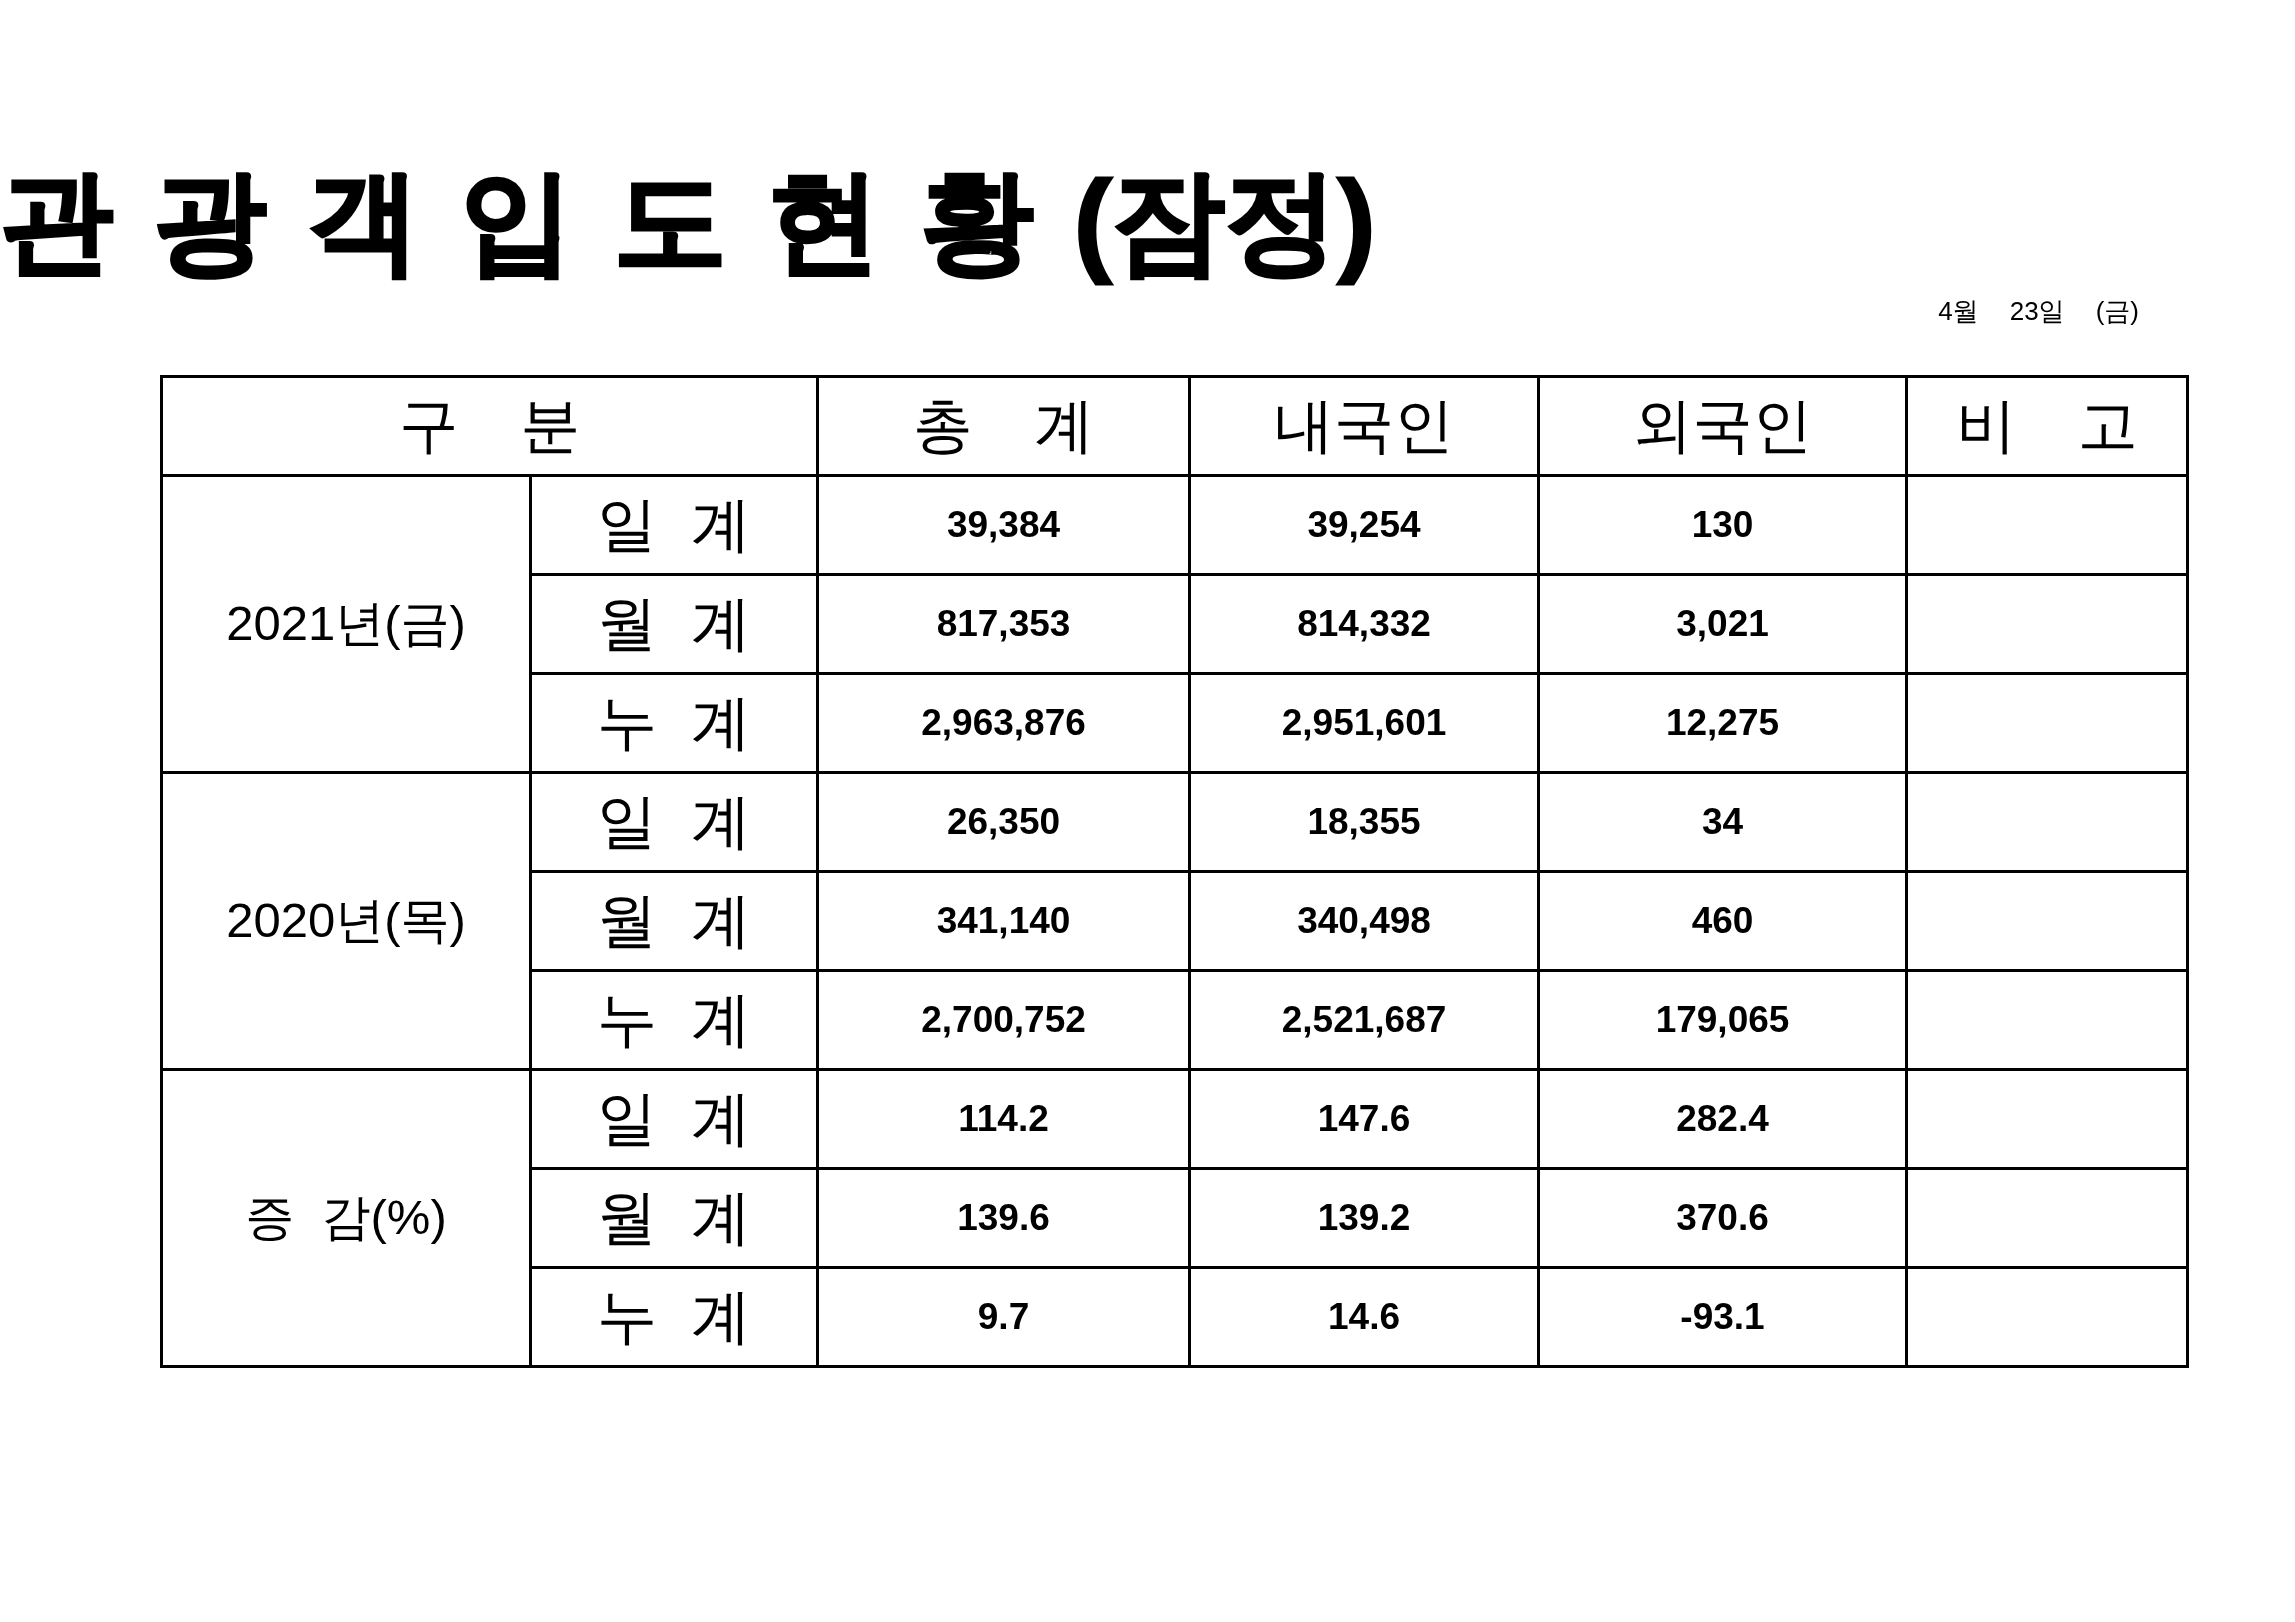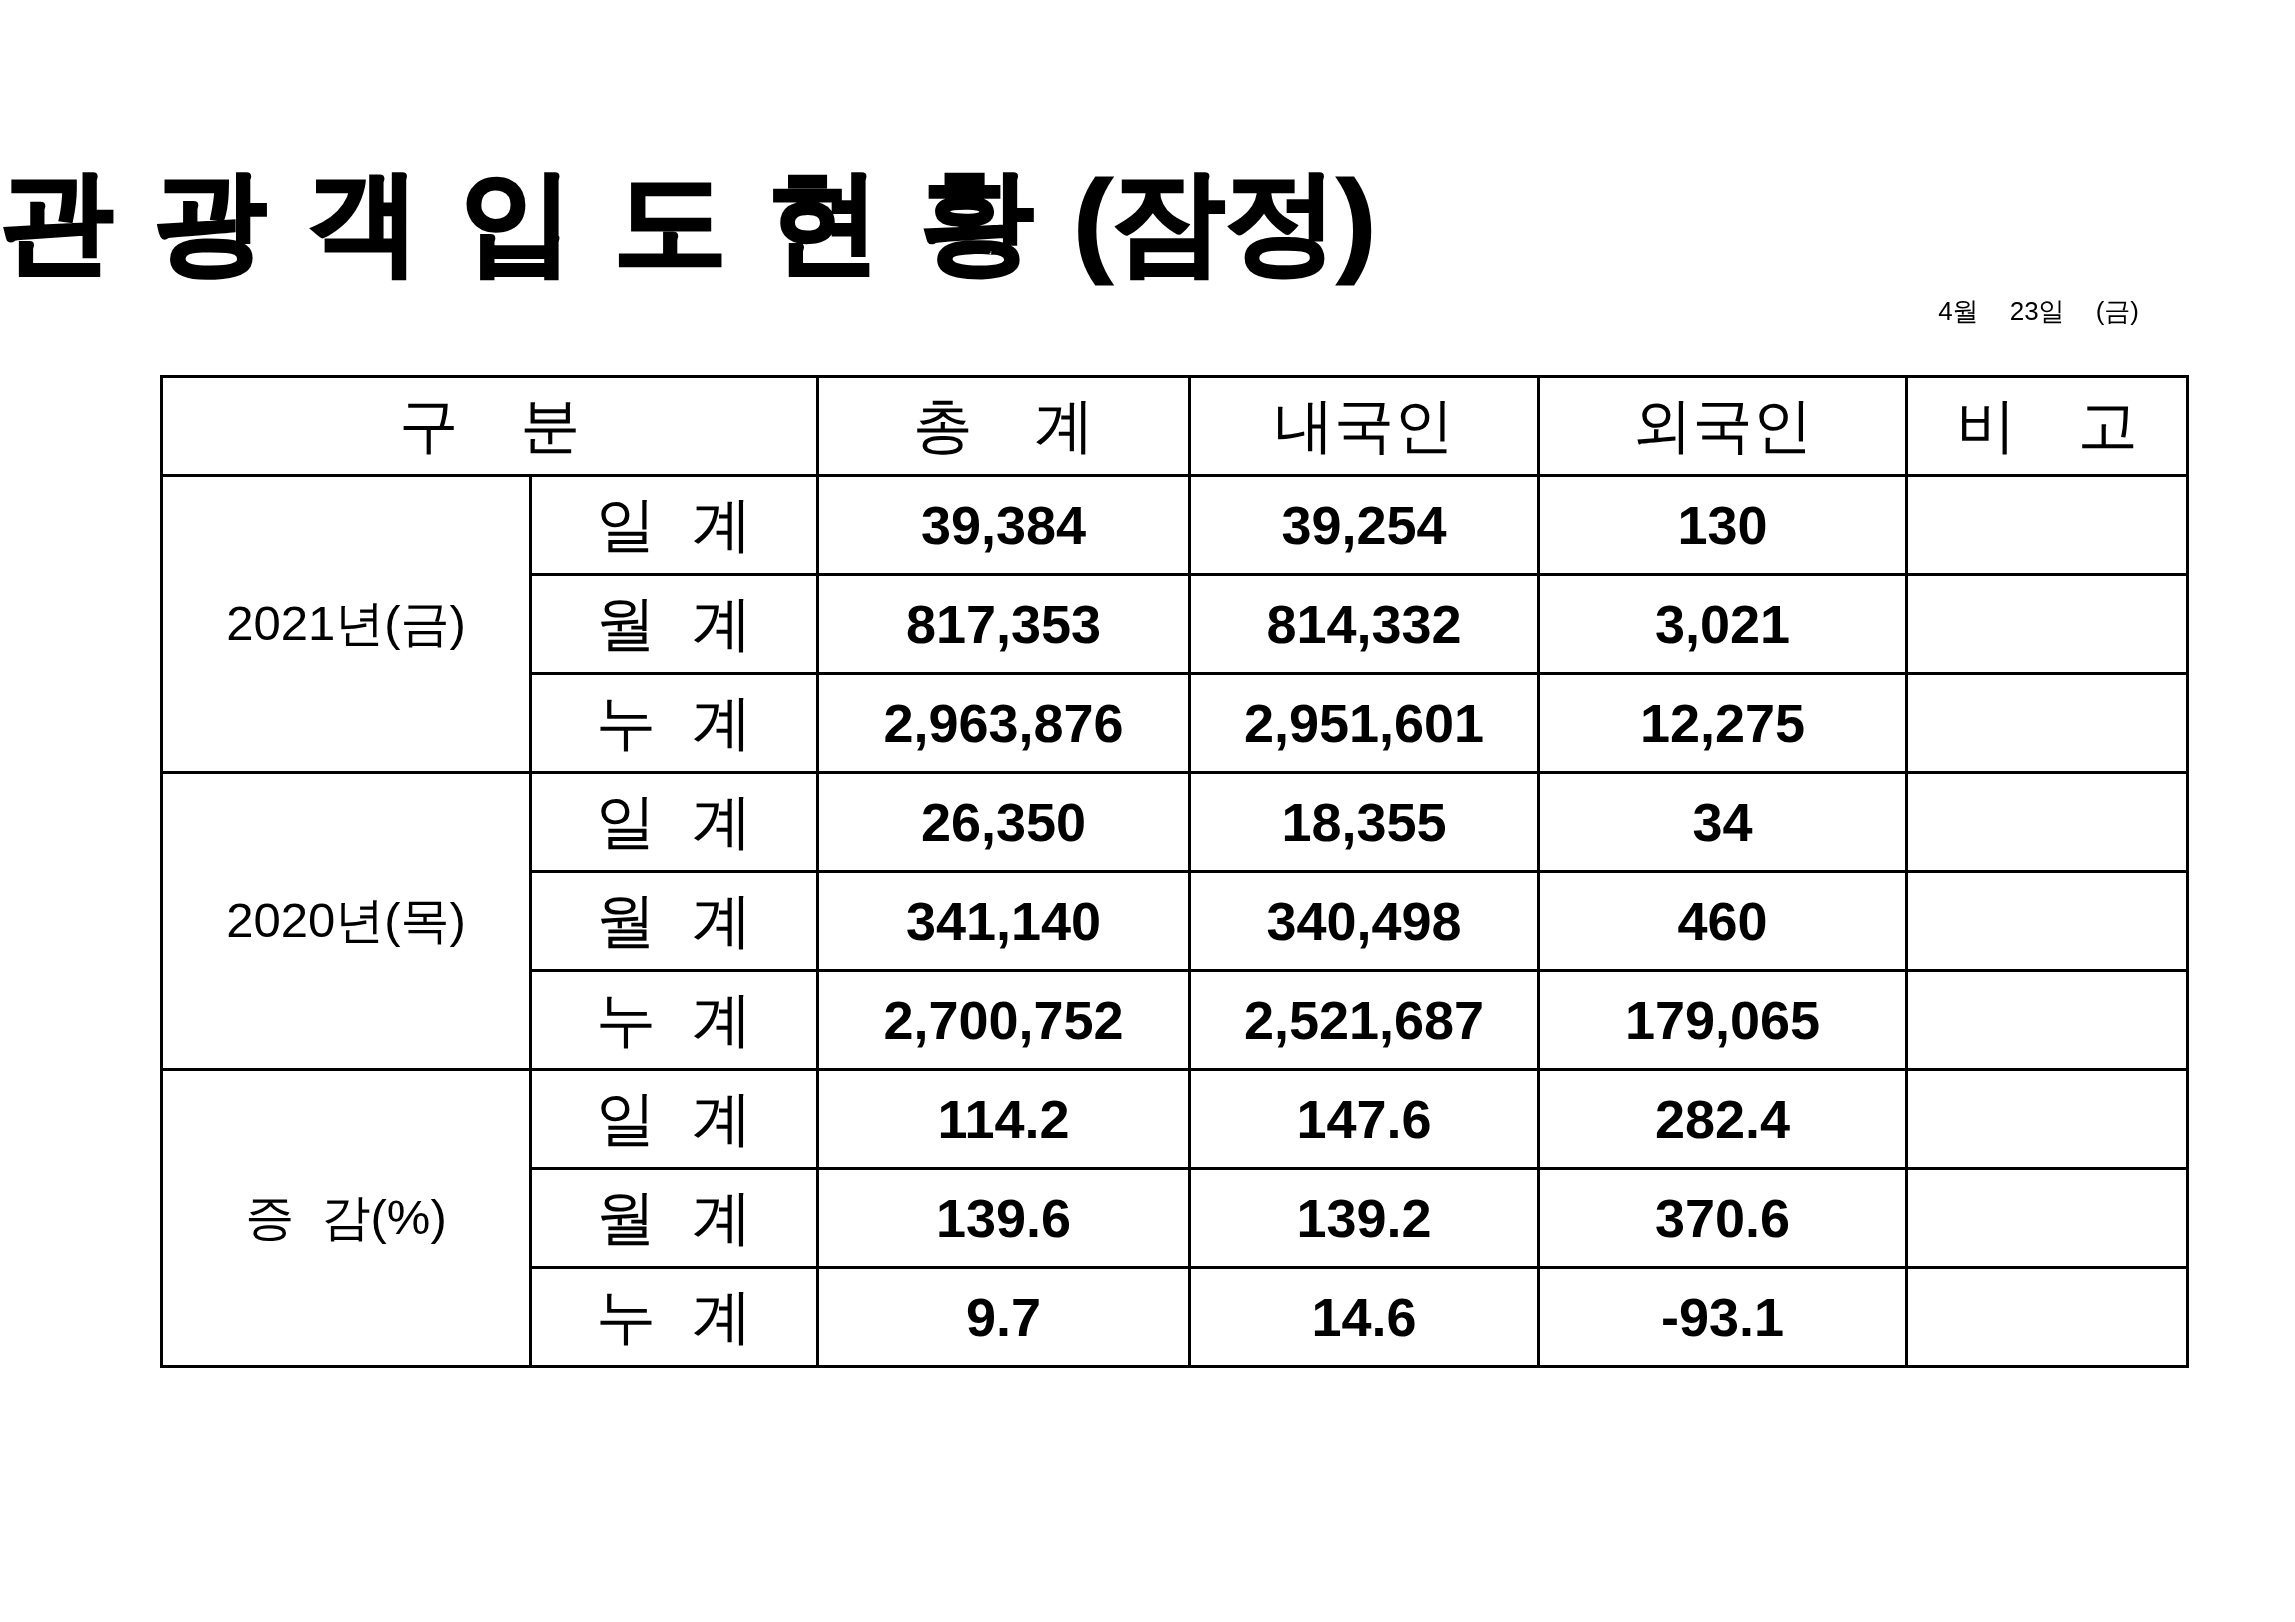--- a/index.html
+++ b/index.html
@@ -71,23 +71,24 @@
   .hdr {
     word-spacing: 0.75em;
     margin-top: 17px;
   }
   .group {
     font-size: 49px;
     word-spacing: 0.28em;
   }
   .sub {
     word-spacing: 0.32em;
+    font-family: Liberation Serif, serif;
   }
   .num {
-    font-size: 54px;
+    font-size: 37px;
     font-weight: bold;
     white-space: pre;
   }
   .rem {
     font-size: 51px;
   }
 </style>
 </head>
 <body>
 

